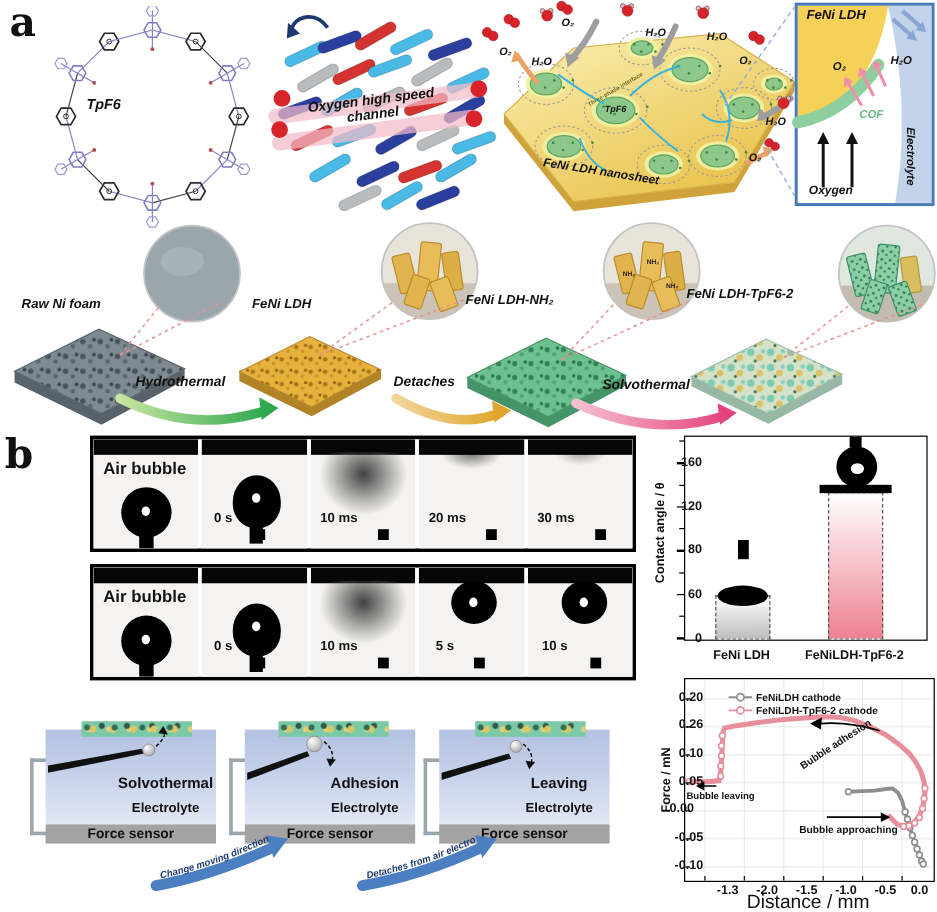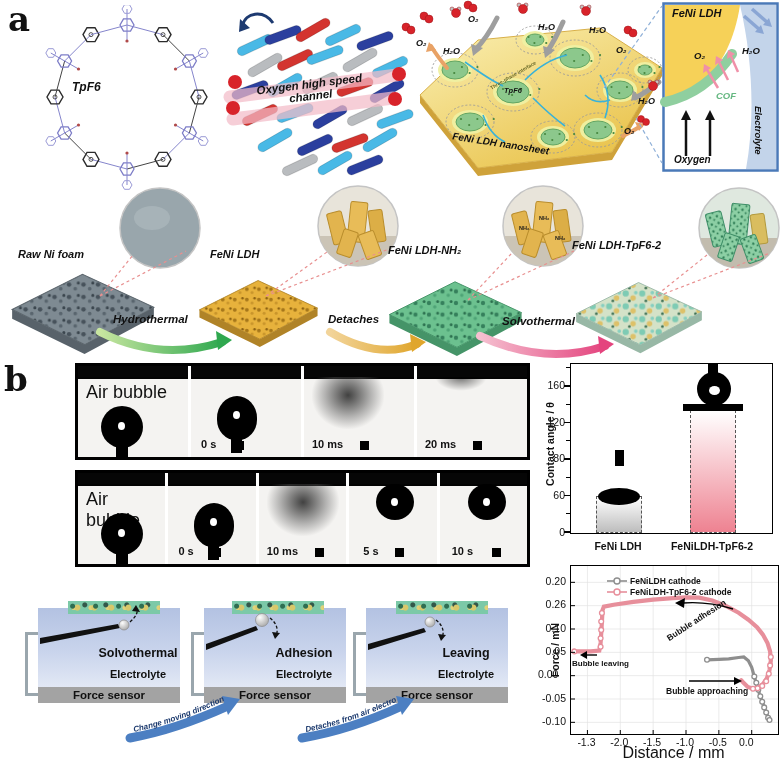--- a/index.html
+++ b/index.html
@@ -16,22 +16,22 @@
         box-sizing:border-box;background:#fff;display:flex;gap:3px;}
   .cell{flex:1;position:relative;background:#f4f3f1;overflow:hidden;}
   .strip{position:absolute;left:0;top:0;right:0;height:11px;background:#060606;
          border-bottom:2px solid rgba(0,0,0,.35);}
   .bub{position:absolute;background:#000;border-radius:50%;}
   .dot{position:absolute;background:#fff;border-radius:50%;width:7px;height:8px;}
   .stem{position:absolute;background:#000;}
   .blurb{position:absolute;background:radial-gradient(ellipse at 50% 35%,rgba(15,15,15,.78),
          rgba(90,90,90,.42) 45%,rgba(244,243,241,0) 72%);}
   .smear{position:absolute;background:radial-gradient(ellipse at 50% 0%,rgba(0,0,0,.55),rgba(0,0,0,0) 70%);}
-  .btitle{position:absolute;left:8px;top:16px;font-weight:normal;font-size:18px;}
-  .time{position:absolute;bottom:7px;font-weight:bold;font-size:11px;white-space:nowrap;}
+  .btitle{position:absolute;left:8px;top:16px;font-weight:bold;font-size:14px;}
+  .time{position:absolute;bottom:19px;font-weight:bold;font-size:11px;white-space:nowrap;}
   .sq{position:absolute;bottom:7px;width:9px;height:9px;background:#000;}
   
   .sbox{position:absolute;top:608px;width:142px;height:95px;}
   .elec{position:absolute;left:0;top:0;right:0;height:79px;
         background:linear-gradient(180deg,#b3c2e2 0%,#c9d4ec 55%,#e2e8f5 100%);}
   .fsens{position:absolute;left:0;bottom:0;right:0;height:16px;background:#a3a3a3;
          text-align:center;font-weight:bold;font-size:11.5px;line-height:16px;}
   .estrip{position:absolute;top:601px;width:92px;height:13px;background-color:#7cc9a8;
      background-image:radial-gradient(circle at 20% 40%,#2f6e52 0 2px,transparent 3px),
        radial-gradient(circle at 55% 60%,#d8c86a 0 2.5px,transparent 3.5px),
@@ -43,21 +43,21 @@
   .elecLab{position:absolute;font-weight:bold;font-size:11px;width:76px;text-align:center;}
   .needleSvg{position:absolute;z-index:5;overflow:visible;}
   
   #contact-chart{position:absolute;left:538px;top:360px;width:243px;height:200px;}
   #contact-plot{position:absolute;left:32px;top:3px;width:201px;height:169px;border:1.5px solid #000;
                 background:#fff;box-sizing:content-box;}
   .bar{position:absolute;bottom:0;width:46px;border:1.5px dashed #555;box-sizing:border-box;}
   #force-chart{position:absolute;left:538px;top:558px;width:243px;height:202px;}
   #force-plot{position:absolute;left:32px;top:7px;width:207px;height:168px;border:1.5px solid #000;
               background:#fff;}
-  .tick{position:absolute;font-weight:normal;font-size:10.5px;}
+  .tick{position:absolute;font-weight:bold;font-size:10.5px;margin-left:20px;}
   .tmark{position:absolute;background:#000;}
   .vlabel{position:absolute;font-weight:bold;font-size:10.5px;text-align:center;transform:rotate(-90deg);}
   .xlabel{position:absolute;font-weight:normal;font-size:16px;text-align:center;}
   .ann{position:absolute;font-weight:bold;font-size:8.5px;white-space:nowrap;}
   #force-legend{position:absolute;left:36px;top:9px;font-weight:bold;font-size:8.5px;}
   .lrow{display:flex;align-items:center;height:11px;}
   .lrow svg{margin-right:3px;}
   .catlab{position:absolute;font-weight:bold;font-size:10.5px;width:120px;text-align:center;white-space:nowrap;}
   .arcText{font-size:8px;font-weight:bold;font-style:italic;fill:#1c3a6e;}
   svg{display:block;}
@@ -437,20 +437,26 @@
       <div class="blurb" style="left:8px;top:11px;width:72px;height:52px;"></div>
       <span class="time" style="left:8px;">10 ms</span>
       <div class="sq" style="left:56px;"></div>
     </div>
     <div class="cell">
       <div class="strip"></div>
       <div class="smear" style="left:18px;top:11px;width:52px;height:14px;"></div>
       <span class="time" style="left:8px;">20 ms</span>
       <div class="sq" style="left:56px;"></div>
     </div>
+    <div class="cell">
+      <div class="strip"></div>
+      <div class="smear" style="left:22px;top:11px;width:44px;height:11px;opacity:.6;"></div>
+      <span class="time" style="left:8px;">30 ms</span>
+      <div class="sq" style="left:56px;"></div>
+    </div>
   </div>
 
   <div class="mrow" style="top:470px;" id="mrow2">
     <div class="cell">
       <div class="strip"></div>
       <span class="btitle">Air bubble</span>
       <div class="bub" style="left:23px;top:40px;width:42px;height:42px;">
           <div class="dot" style="left:17px;top:16px;"></div>
         </div>
       <div class="stem" style="left:38px;top:79px;width:12px;height:12px;"></div>

